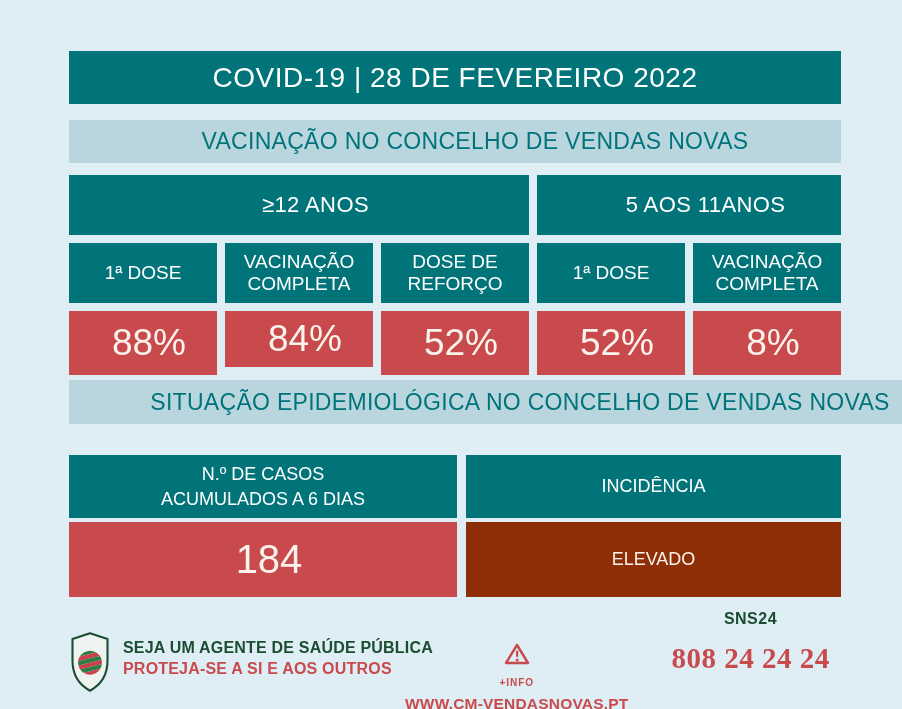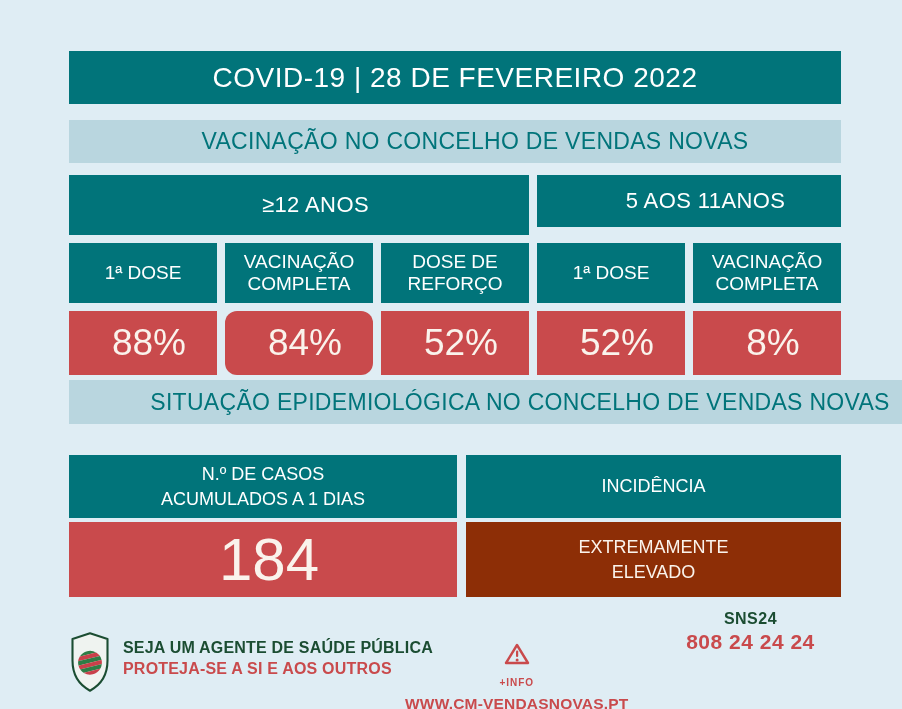--- a/index.html
+++ b/index.html
@@ -19,69 +19,68 @@
   .red-box{background:var(--red);color:var(--warmwhite);padding-left:12px;}
   .brown-box{background:var(--brown);color:var(--warmwhite);}
   .b{font-weight:400;}
   .hdr{font-size:28px;letter-spacing:.5px;}
   .secbar{font-size:23px;letter-spacing:.3px;}
   .grp{font-size:22px;letter-spacing:.4px;padding-left:33px;}
   .col-label{font-size:19px;line-height:1.18;padding:4px 14px;}
   .pct{font-size:37px;}
   .two-line{font-size:18px;line-height:1.35;flex-direction:column;align-items:center;}
   .two-line span{display:block;}
-  .bignum{font-size:60px;}
+  .bignum{font-size:40px;}
   .footer-slogan{position:absolute;left:123px;top:638px;line-height:1.3;text-align:left;}
   .slogan1{color:var(--green);font-size:16px;font-weight:700;letter-spacing:.2px;}
   .slogan2{color:var(--red);font-size:16px;font-weight:700;letter-spacing:.2px;}
   .info-row{position:absolute;left:405px;top:642px;display:flex;align-items:center;gap:7px;flex-direction:column;}
   .info-label{color:var(--red);font-size:10px;font-weight:700;letter-spacing:1px;}
   .website{color:var(--red);font-size:15.5px;font-weight:700;letter-spacing:.2px;cursor:pointer;}
   .sns-block{position:absolute;left:660px;top:610px;width:181px;text-align:center;}
   .sns-label{color:var(--green);font-size:16px;font-weight:700;letter-spacing:.5px;}
-  .sns-phone{color:var(--red);font-size:21px;font-weight:700;letter-spacing:.5px;margin-top:2px;}
+  .sns-phone{color:var(--red);font-size:29px;font-weight:700;letter-spacing:.5px;margin-top:14px;font-family:Liberation Serif, serif;}
   .shield-wrap{position:absolute;left:69px;top:625px;}
 </style>
 </head>
 <body>
 
 <div class="canvas">
 
   <div class="box teal-box b hdr" style="left:69px;top:51px;width:772px;height:53px;">COVID-19 | 28 DE FEVEREIRO 2022</div>
 
   <div class="box light-box b secbar" style="left:69px;top:120px;width:772px;height:43px;">VACINAÇÃO NO CONCELHO DE VENDAS NOVAS</div>
 
   <div class="box teal-box b grp" style="left:69px;top:175px;width:460px;height:60px;">≥12 ANOS</div>
-  <div class="box teal-box b grp" style="left:537px;top:175px;width:304px;height:52px;">5 AOS 11ANOS</div>
+  <div class="box teal-box b grp" style="left:537px;top:175px;width:304px;height:60px;">5 AOS 11ANOS</div>
 
   <div class="box teal-box b col-label" style="left:69px;top:243px;width:148px;height:60px;">1ª DOSE</div>
   <div class="box teal-box b col-label" style="left:225px;top:243px;width:148px;height:60px;">VACINAÇÃO COMPLETA</div>
   <div class="box teal-box b col-label" style="left:381px;top:243px;width:148px;height:60px;">DOSE DE REFORÇO</div>
   <div class="box teal-box b col-label" style="left:537px;top:243px;width:148px;height:60px;">1ª DOSE</div>
   <div class="box teal-box b col-label" style="left:693px;top:243px;width:148px;height:60px;">VACINAÇÃO COMPLETA</div>
 
   <div class="box red-box b pct" style="left:69px;top:311px;width:148px;height:64px;">88%</div>
-  <div class="box red-box b pct" style="left:225px;top:311px;width:148px;height:64px;border-radius:12px;">84%</div>
+  <div class="box red-box b pct" style="left:225px;top:311px;width:148px;height:56px;">84%</div>
   <div class="box red-box b pct" style="left:381px;top:311px;width:148px;height:64px;">52%</div>
   <div class="box red-box b pct" style="left:537px;top:311px;width:148px;height:64px;">52%</div>
   <div class="box red-box b pct" style="left:693px;top:311px;width:148px;height:64px;">8%</div>
 
   <div class="box light-box b secbar" style="left:69px;top:380px;width:862px;height:44px;">SITUAÇÃO EPIDEMIOLÓGICA NO CONCELHO DE VENDAS NOVAS</div>
 
   <div class="box teal-box b two-line" style="left:69px;top:455px;width:388px;height:63px;">
     <span>N.º DE CASOS</span>
-    <span>ACUMULADOS A 1 DIAS</span>
+    <span>ACUMULADOS A 6 DIAS</span>
   </div>
   <div class="box teal-box b two-line" style="left:466px;top:455px;width:375px;height:63px;">
     <span>INCIDÊNCIA</span>
   </div>
 
   <div class="box red-box b bignum" style="left:69px;top:522px;width:388px;height:75px;">184</div>
   <div class="box brown-box b two-line" style="left:466px;top:522px;width:375px;height:75px;">
-    <span>EXTREMAMENTE</span>
     <span>ELEVADO</span>
   </div>
 
   <div class="shield-wrap">
     <svg width="42" height="74" viewBox="0 0 60 88" aria-hidden="true">
       <path d="M30 3 L55 11 V42 C55 64 45 77 30 85 C15 77 5 64 5 42 V11 Z" fill="#EFF3F0" stroke="#1B4D32" stroke-width="3" stroke-linejoin="round"></path>
       <clipPath id="ballclip">
           <circle cx="30" cy="45" r="17"></circle>
         </clipPath>
       <g clip-path="url(#ballclip)" transform="rotate(-14 30 45)">

